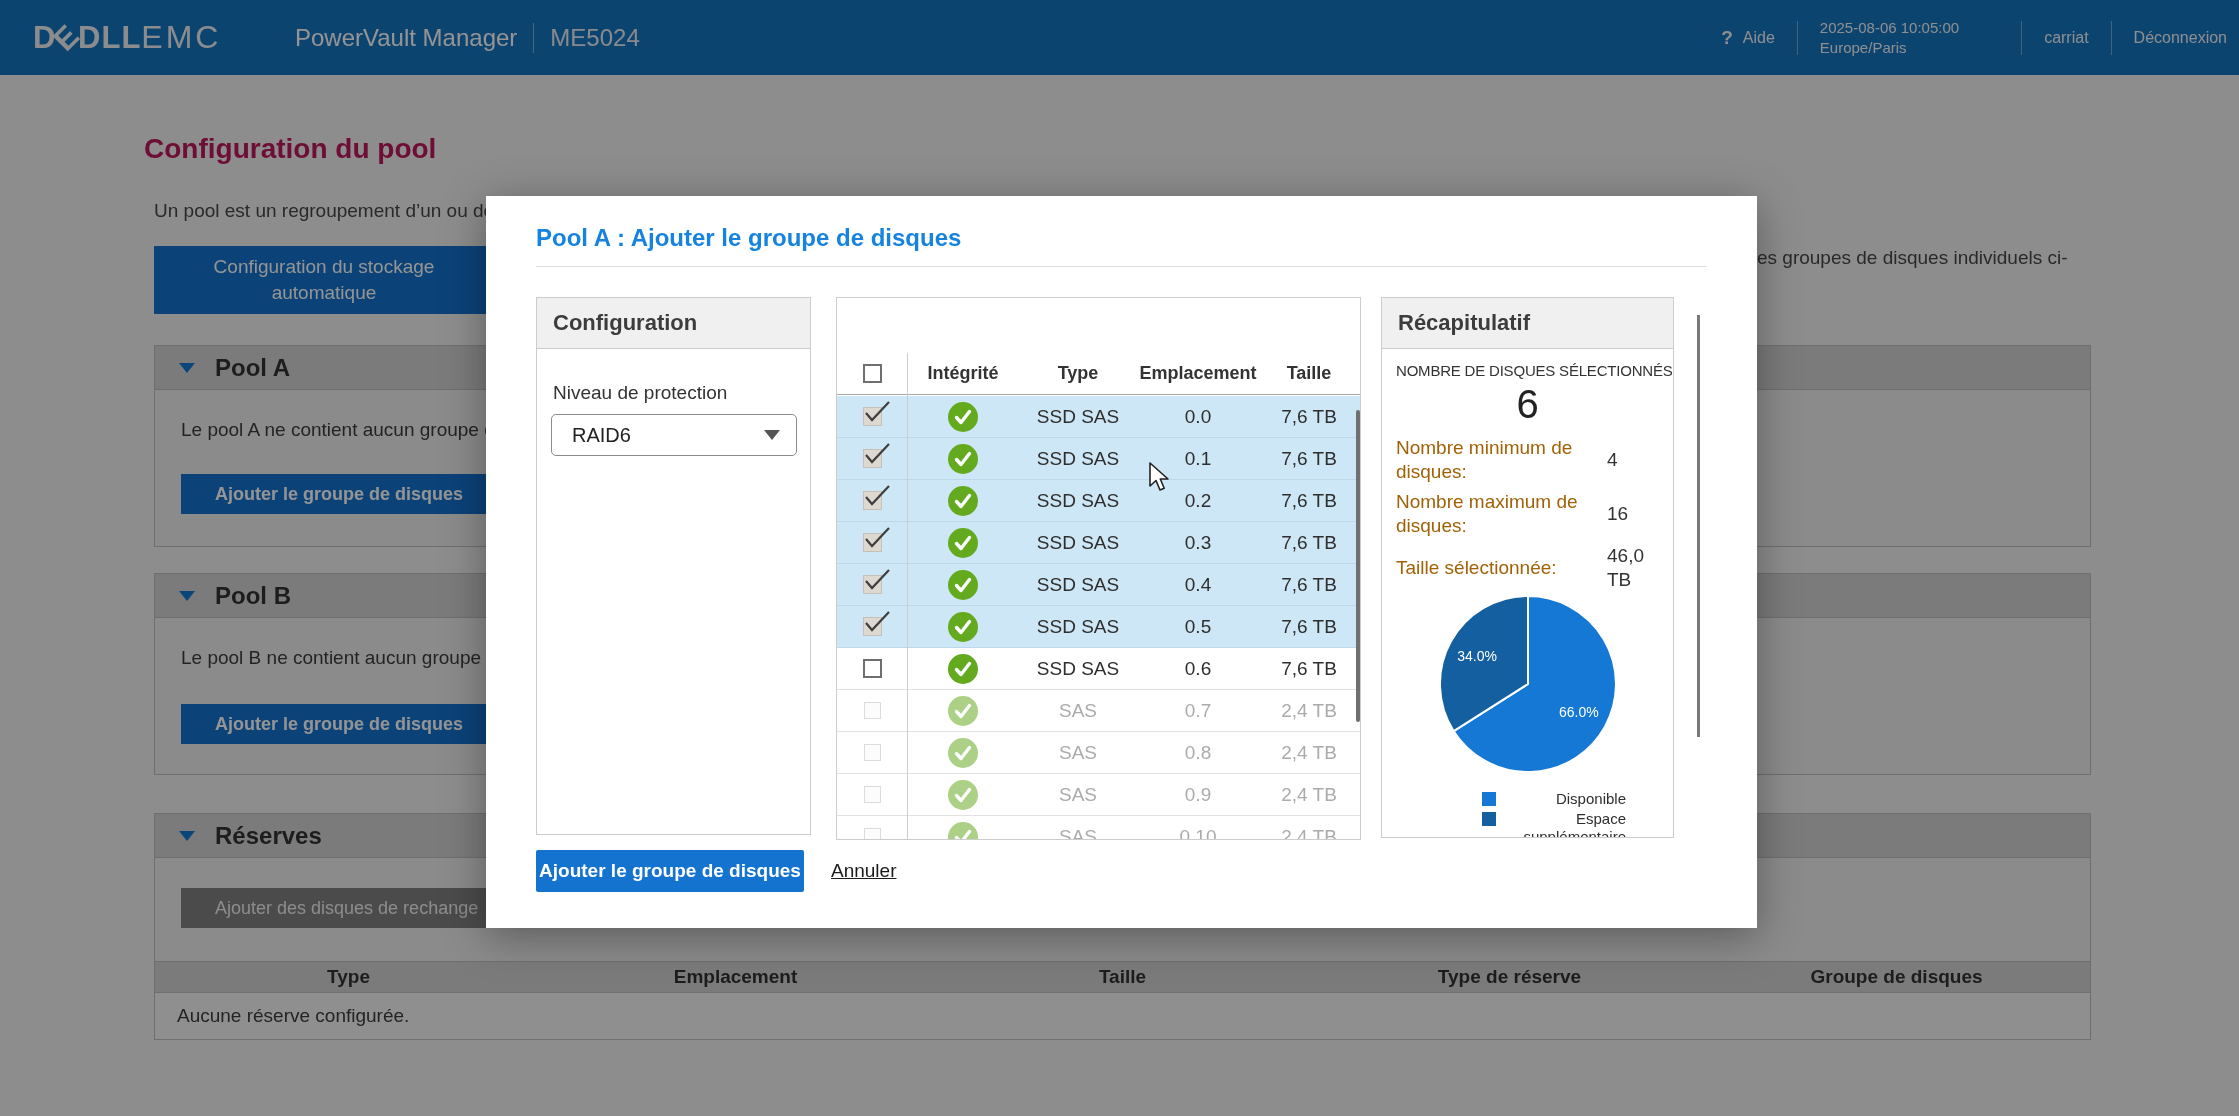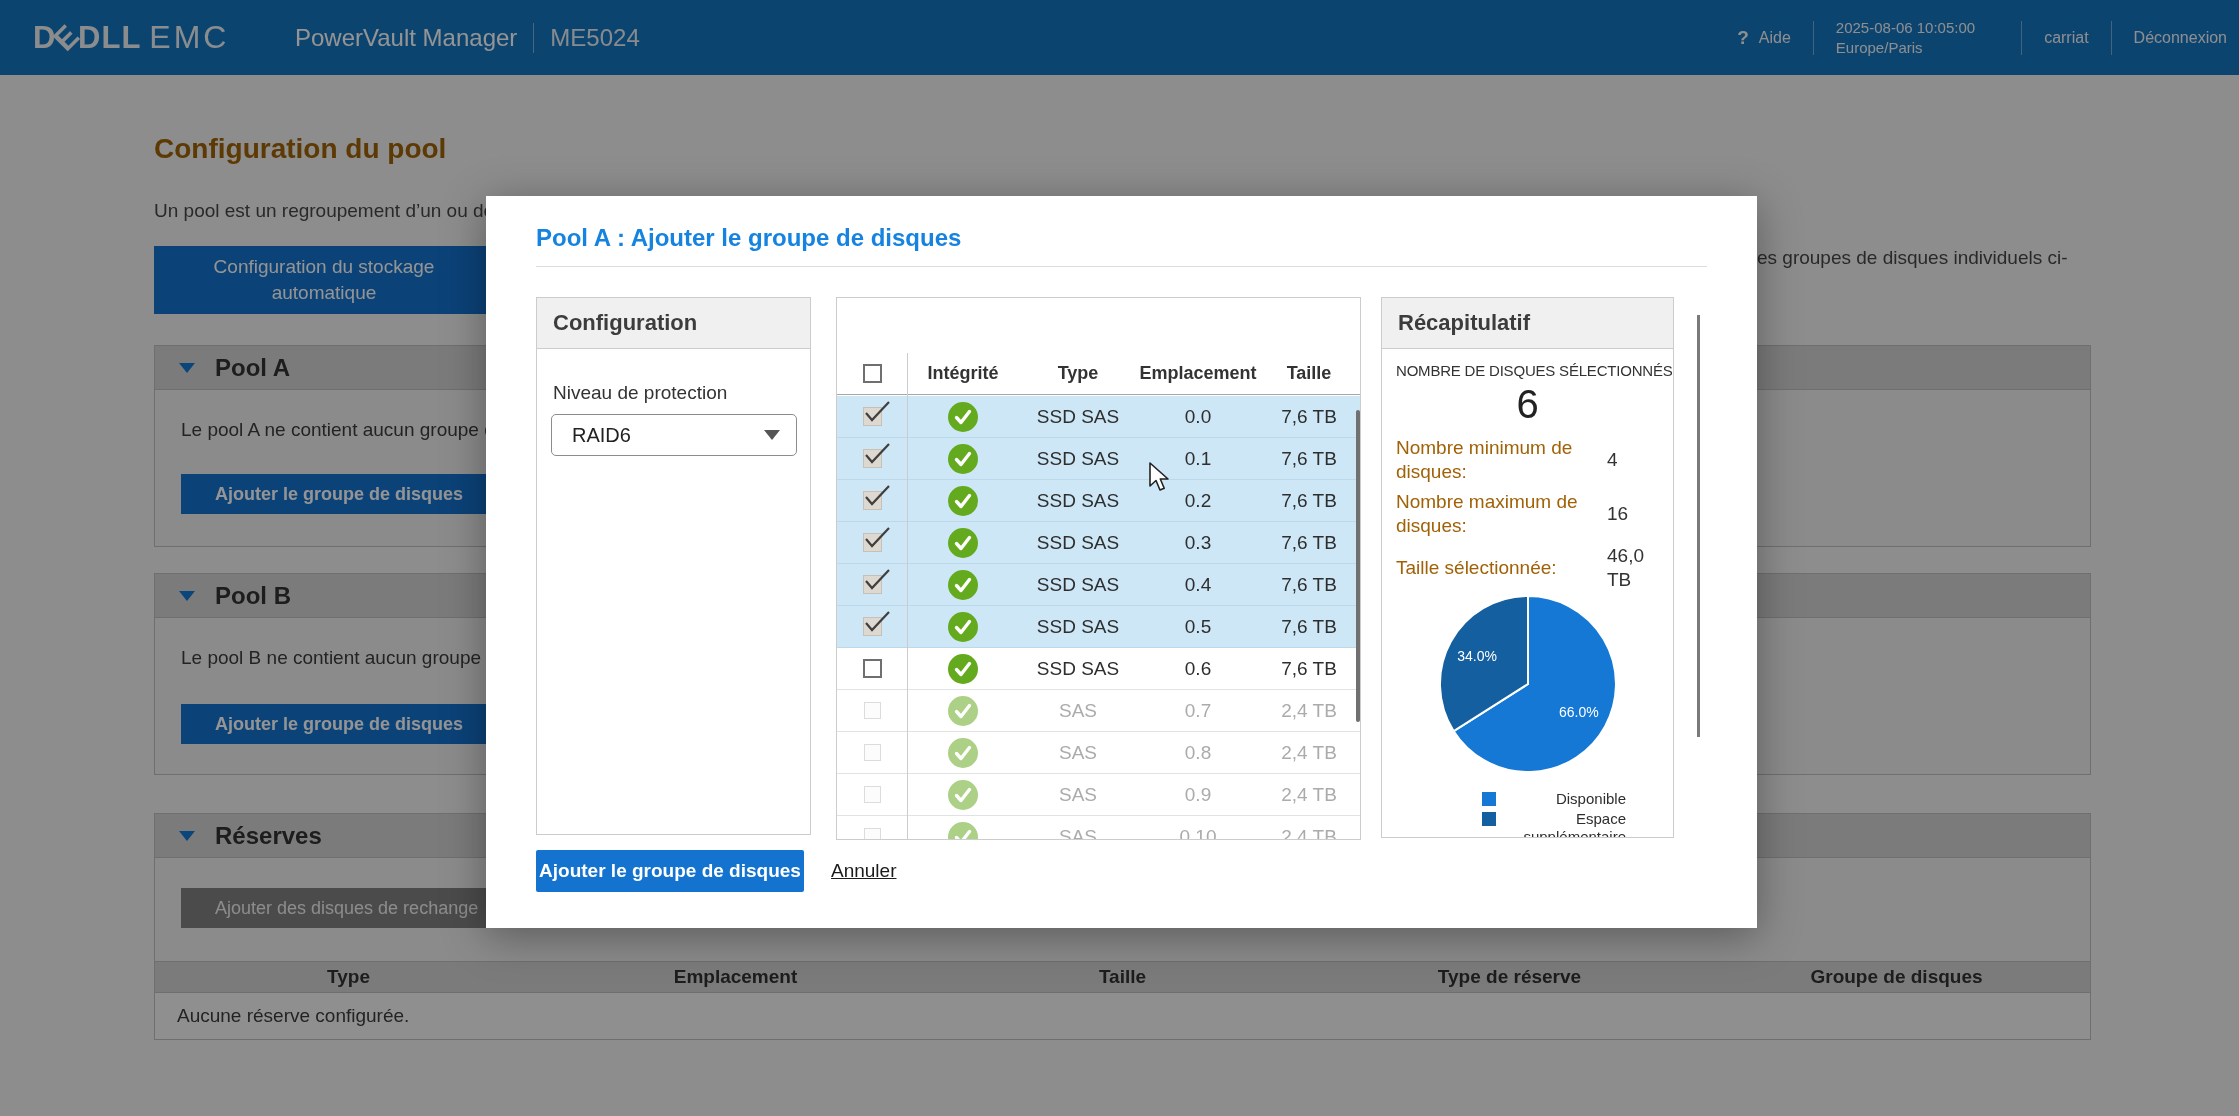--- a/index.html
+++ b/index.html
@@ -4,33 +4,33 @@
 <style>
   * { margin:0; padding:0; box-sizing:border-box; }
   html,body { width:2239px; height:1116px; overflow:hidden; background:#f3f3f3;
     font-family:"Liberation Sans", sans-serif; }
 
   
   .topbar { position:absolute; left:0; top:0; width:2239px; height:75px; background:#1675c1; z-index:1; }
   .logo { position:absolute; left:33px; top:0; height:75px; display:flex; align-items:center; color:#eef1f5; }
   .logo .dell { font-size:31px; font-weight:800; letter-spacing:1px; }
   .logo .dell .tiltE { display:inline-block; transform:rotate(-45deg); }
-  .logo .emc { font-size:32px; font-weight:300; letter-spacing:3px; margin-left:8px; }
+  .logo .emc { font-size:32px; font-weight:300; letter-spacing:3px; }
   .brand { position:absolute; left:295px; top:0; height:75px; display:flex; align-items:center; color:#ffffff; }
   .brand .product { font-size:24px; font-weight:400; }
   .brand .vdiv { width:1px; height:30px; background:rgba(255,255,255,.45); margin:0 16px; }
   .brand .model { font-size:24px; font-weight:300; color:#e9eef4; }
   .topbar-right { position:absolute; right:12px; top:0; height:75px; display:flex; align-items:center; color:#f2f5f8; }
   .tb-item { font-size:16px; display:flex; align-items:center; }
   .tb-q { font-size:19px; font-weight:700; margin-right:10px; }
   .tb-div { width:1px; height:34px; background:rgba(255,255,255,.40); margin:0 22px; }
-  .tb-time { font-size:15px; line-height:20px; margin-right:24px; }
+  .tb-time { font-size:15px; line-height:20px; margin-right:40px; }
 
   
-  .page-title { position:absolute; left:154px; top:133px; font-size:28px; font-weight:700; color:#a16207; }
+  .page-title { position:absolute; left:144px; top:133px; font-size:28px; font-weight:700; color:#be185d; }
   .intro-left  { position:absolute; left:154px; top:200px; font-size:19px; color:#484848; white-space:nowrap; }
   .intro-right { position:absolute; left:1757px; top:247px; font-size:19px; color:#484848; white-space:nowrap; }
   .autocfg-btn { position:absolute; left:154px; top:246px; width:340px; height:68px; background:#1473cf;
     color:#fff; font-size:19px; line-height:26px; text-align:center; display:flex; align-items:center;
     justify-content:center; padding:0 20px; border:none; cursor:pointer; font-family:inherit; }
 
   .section { position:absolute; left:154px; width:1937px; background:#f0f0f0; border:1px solid #c0c0c0; }
   .sec-poolA { top:345px; height:202px; }
   .sec-poolB { top:573px; height:202px; }
   .sec-reserves { top:813px; height:227px; }

